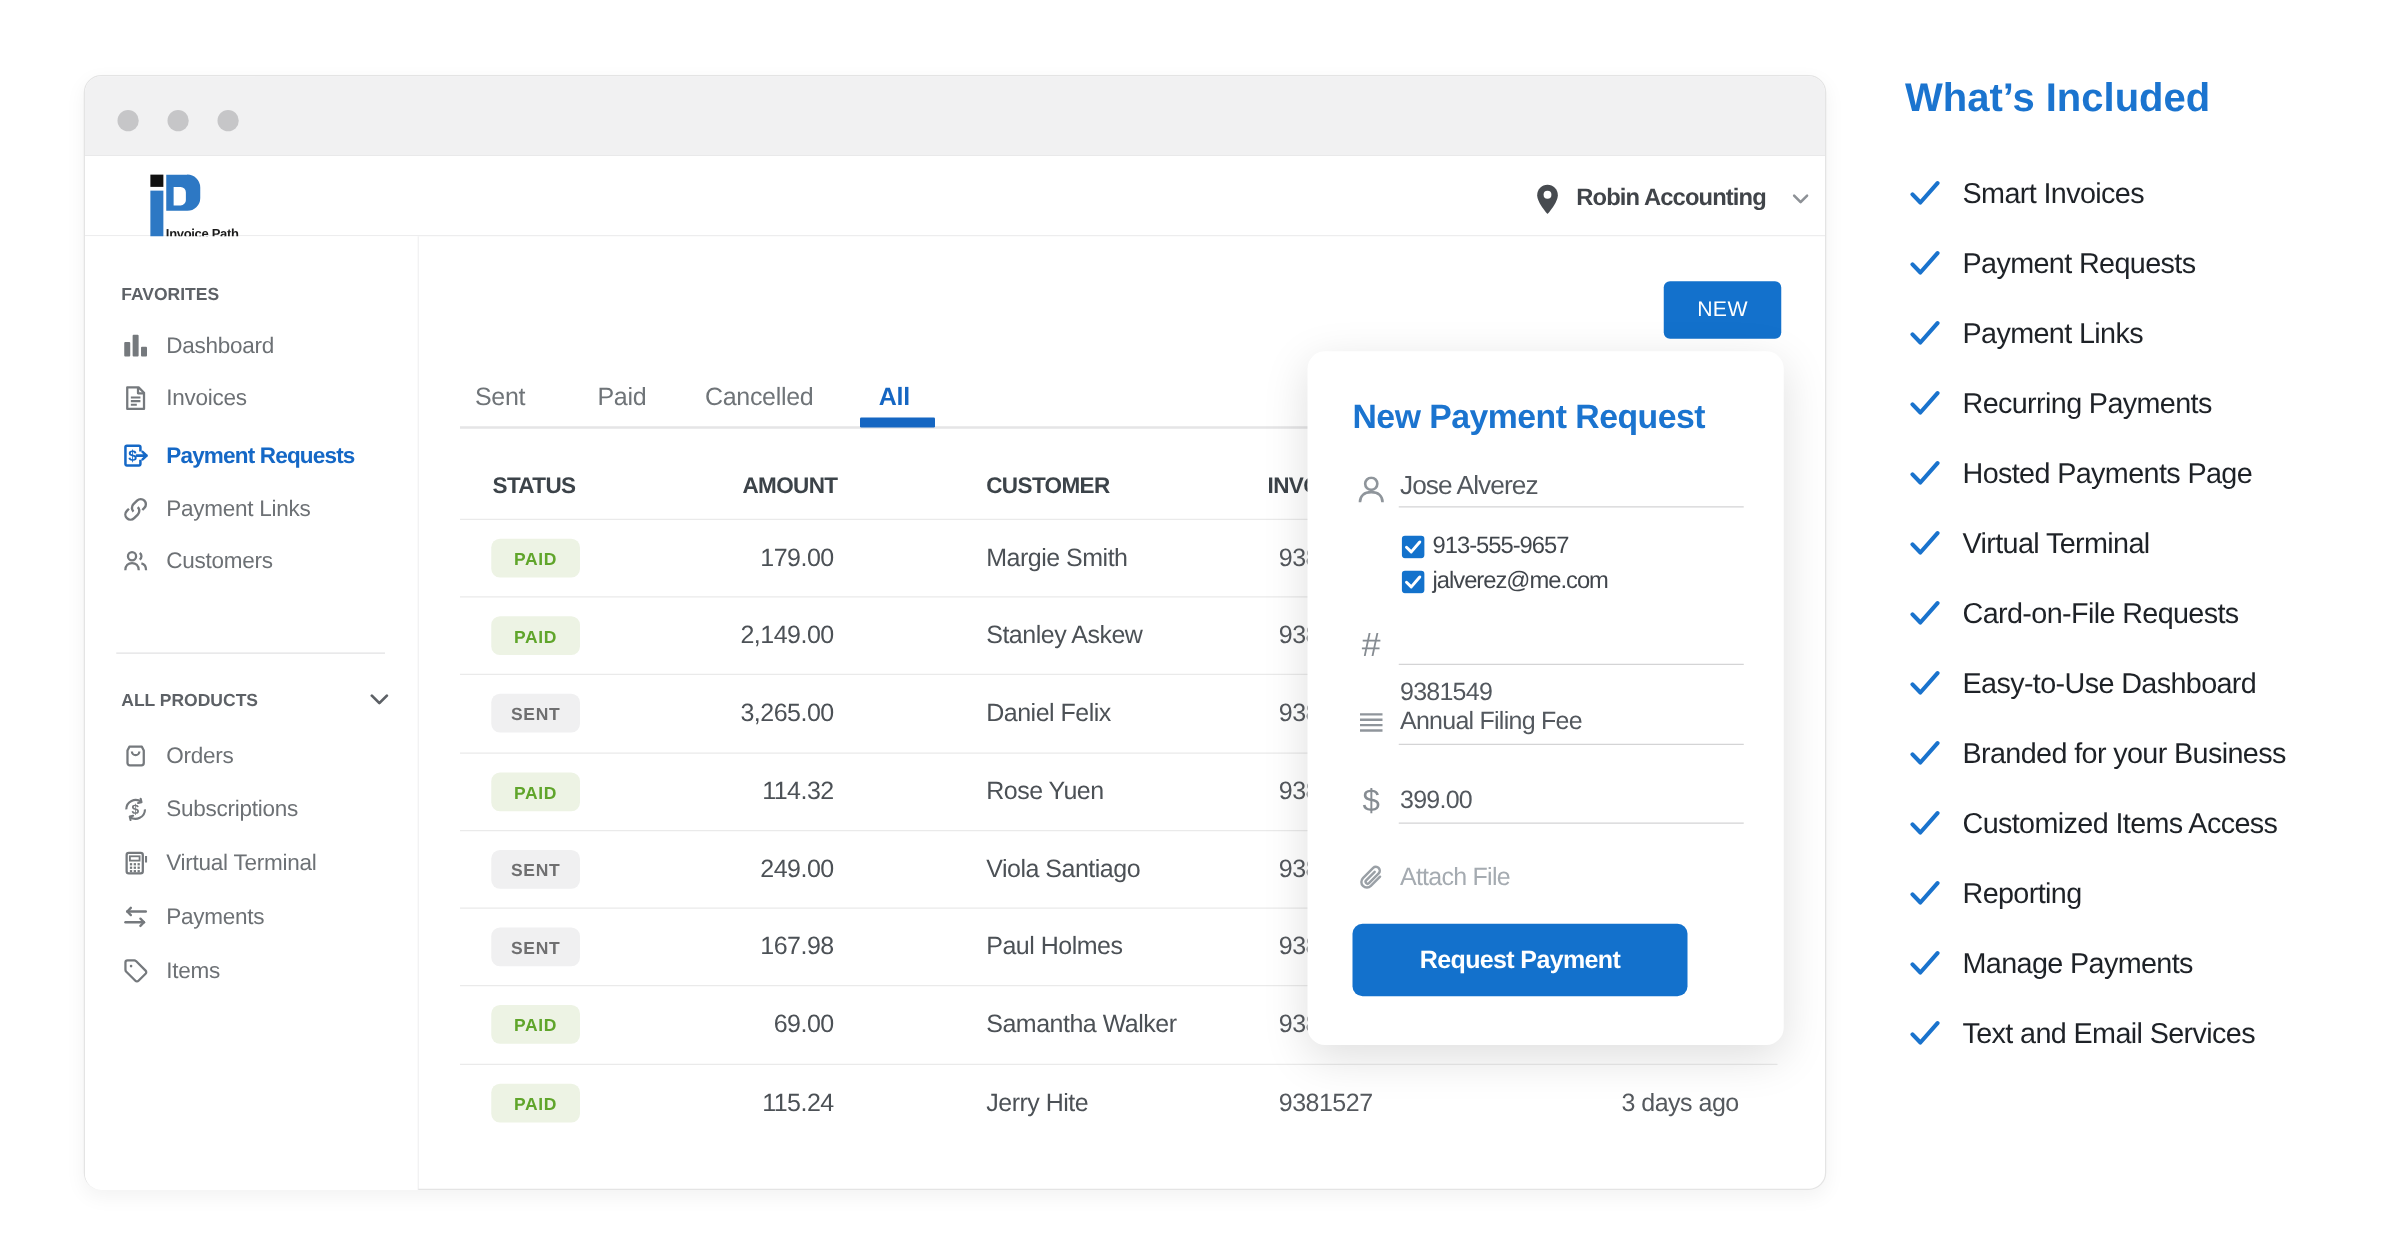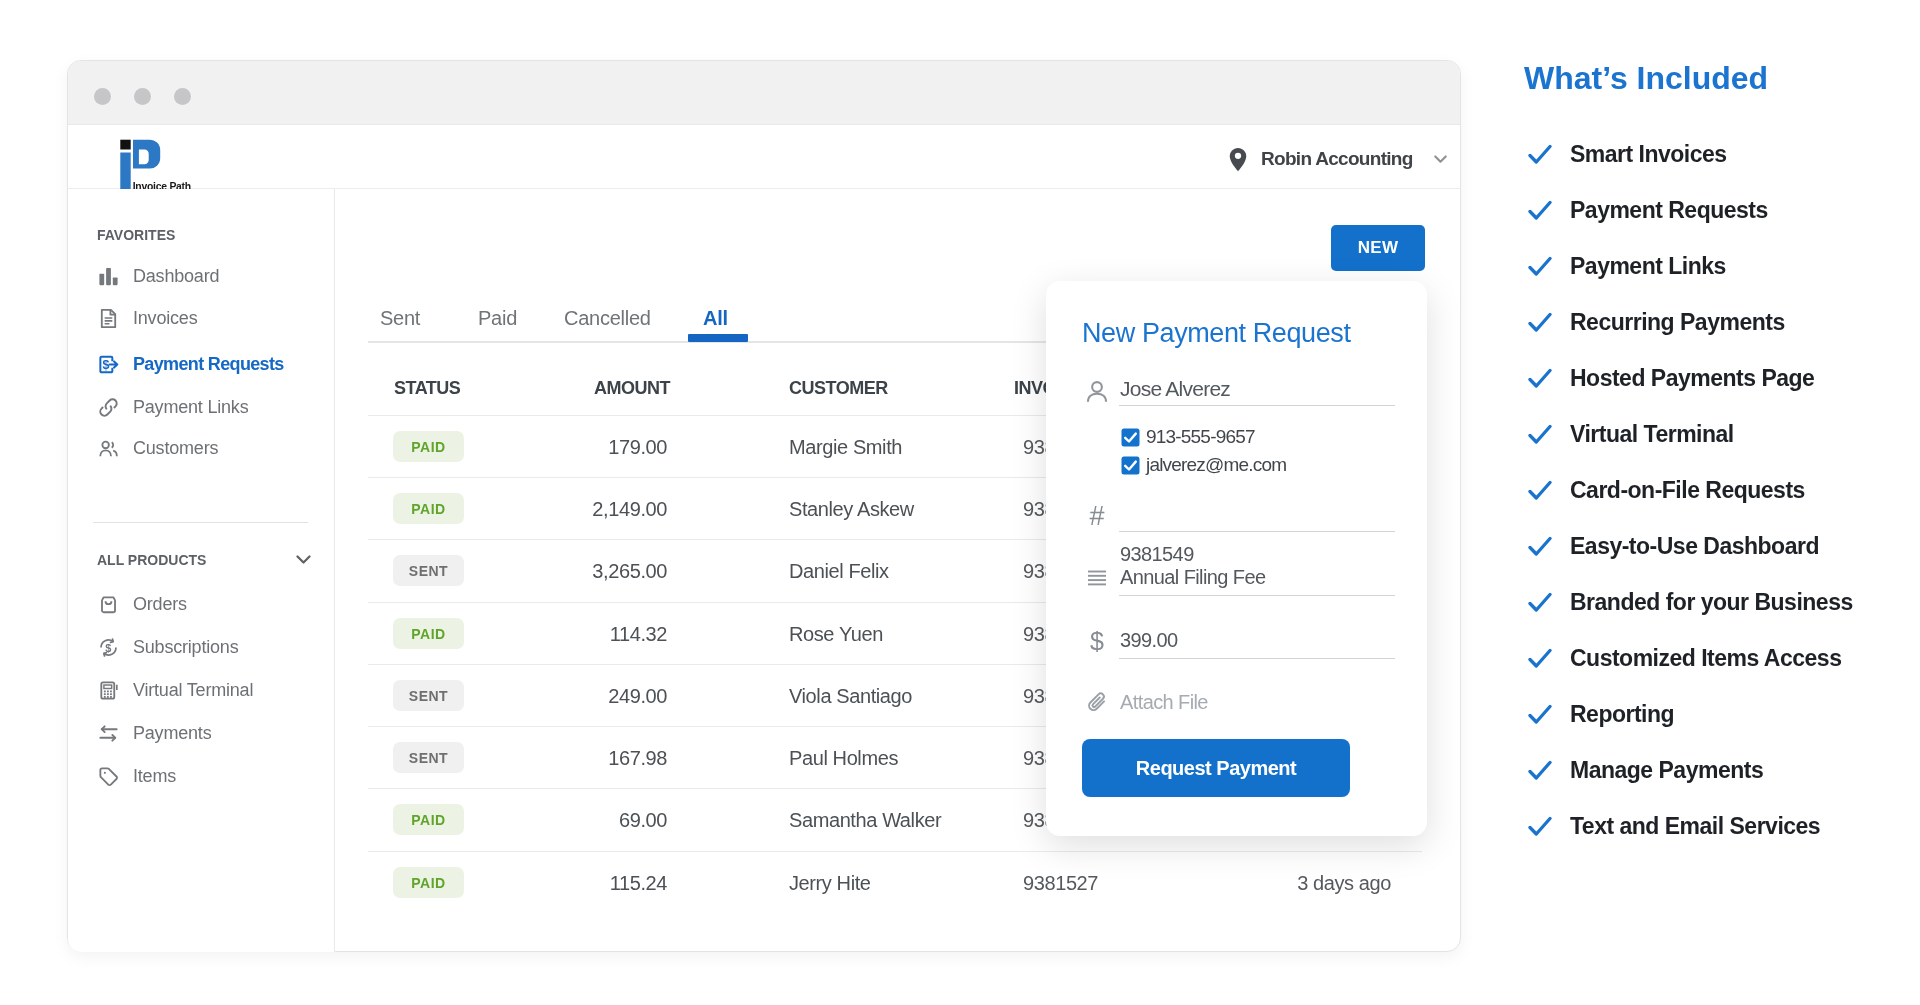--- a/index.html
+++ b/index.html
@@ -15,49 +15,49 @@
 
 .sect { position:absolute; left:29px; font-size:14px; font-weight:bold; color:#5d6166; letter-spacing:0; }
 .sitem { position:absolute; left:29px; height:30px; display:flex; align-items:center; color:#6d7175; font-size:18px; letter-spacing:-0.2px; }
 .sitem svg { width:23px; height:23px; margin-right:13px; flex:0 0 auto; }
 .sitem span { white-space:nowrap; }
 .sitem.active { color:#1568c6; font-weight:bold; letter-spacing:-0.65px; }
 .sdivider { position:absolute; left:25px; width:215px; border-top:1px solid #e2e2e3; }
 
 #search { position:absolute; left:368px; top:223px; width:939px; height:46px; background:#f1f1f2; border:1px solid #e9e9ea; border-radius:7px; display:flex; align-items:center; padding-left:15px; }
 #search span { color:#9aa0a6; font-size:20px; letter-spacing:-0.2px; margin-left:7px; }
-#newbtn { position:absolute; left:1331px; top:225px; width:94px; height:46px; background:#1371cc; border-radius:5px; color:#fff; font-size:17px; font-weight:bold; letter-spacing:.3px; display:flex; align-items:center; justify-content:center; }
+#newbtn { position:absolute; left:1331px; top:225px; width:94px; height:46px; background:#1371cc; border-radius:5px; color:#fff; font-size:17px; font-weight:normal; letter-spacing:.3px; display:flex; align-items:center; justify-content:center; }
 .tab { position:absolute; top:307px; font-size:20px; letter-spacing:-0.25px; color:#6f7478; }
 #tabline { position:absolute; left:368px; top:340.5px; width:1054px; border-top:2px solid #e5e5e6; }
 #tabul { position:absolute; left:688px; top:334px; width:60px; height:7.5px; background:#1566c2; border-radius:1px; }
 .th { position:absolute; top:378px; font-size:18px; font-weight:bold; color:#3c4349; letter-spacing:-0.5px; }
 
 .row { position:absolute; left:368px; width:1054px; height:62px; border-top:1px solid #eaeaea; }
 .badge { position:absolute; left:25px; top:15px; width:71px; height:31px; border-radius:7px; font-size:14px; font-weight:bold; letter-spacing:.5px; display:flex; align-items:center; justify-content:center; }
 .badge.paid { background:#edf3e4; color:#60a52b; }
 .badge.sent { background:#f0f0f1; color:#6f6f70; }
 .amt { position:absolute; right:755px; top:50%; transform:translateY(-50%); font-size:20px; letter-spacing:-0.4px; color:#4c5156; }
 .cust { position:absolute; left:421px; top:50%; transform:translateY(-50%); font-size:20px; letter-spacing:-0.4px; color:#4c5156; }
 .inv { position:absolute; left:655px; top:50%; transform:translateY(-50%); font-size:20px; letter-spacing:-0.4px; color:#55595e; }
 .dat { position:absolute; right:31px; top:50%; transform:translateY(-50%); font-size:20px; letter-spacing:-0.4px; color:#55595e; }
 
 #popup { position:absolute; left:1046px; top:281px; width:381px; height:555px; background:#fff; border-radius:14px; box-shadow:0 10px 36px rgba(0,0,0,.13); z-index:5; }
-#popup h1 { position:absolute; left:36px; top:39px; font-size:27px; letter-spacing:-0.4px; line-height:1; font-weight:normal; color:#1b74cf; }
+#popup h1 { position:absolute; left:36px; top:39px; font-size:27px; letter-spacing:-0.4px; line-height:1; font-weight:bold; color:#1b74cf; }
 .ficon { position:absolute; left:37px; width:28px; text-align:center; color:#8f959b; }
 .fline { position:absolute; left:73px; width:276px; border-top:1px solid #d4d4d5; }
 .ftext { position:absolute; left:74px; font-size:20px; letter-spacing:-0.6px; line-height:1; color:#53585e; white-space:nowrap; }
 .cbrow { position:absolute; left:75px; height:20px; display:flex; align-items:center; }
 .cbrow svg { width:19px; height:19px; margin-right:6px; }
 .cbrow span { font-size:19px; letter-spacing:-0.8px; color:#41464c; }
 #reqbtn { position:absolute; left:36px; top:458px; width:268px; height:58px; background:#1371cc; border-radius:8px; color:#fff; font-size:20px; letter-spacing:-0.5px; font-weight:bold; display:flex; align-items:center; justify-content:center; }
 
 #wi { position:absolute; left:1524px; top:60px; font-size:32px; font-weight:bold; color:#1b74cf; }
 .li { position:absolute; left:1528px; height:24px; display:flex; align-items:center; }
 .li svg { width:24px; height:21px; }
-.li span { position:absolute; left:42px; font-size:23px; letter-spacing:-0.5px; font-weight:bold; color:#1e2227; white-space:nowrap; }
+.li span { position:absolute; left:42px; font-size:23px; letter-spacing:-0.5px; font-weight:normal; color:#1e2227; white-space:nowrap; }
 </style>
 </head>
 <body>
 <div id="page">
 <div id="win">
   <div id="titlebar">
     <div class="dot" style="left:26px"></div>
     <div class="dot" style="left:66px"></div>
     <div class="dot" style="left:106px"></div>
   </div>

